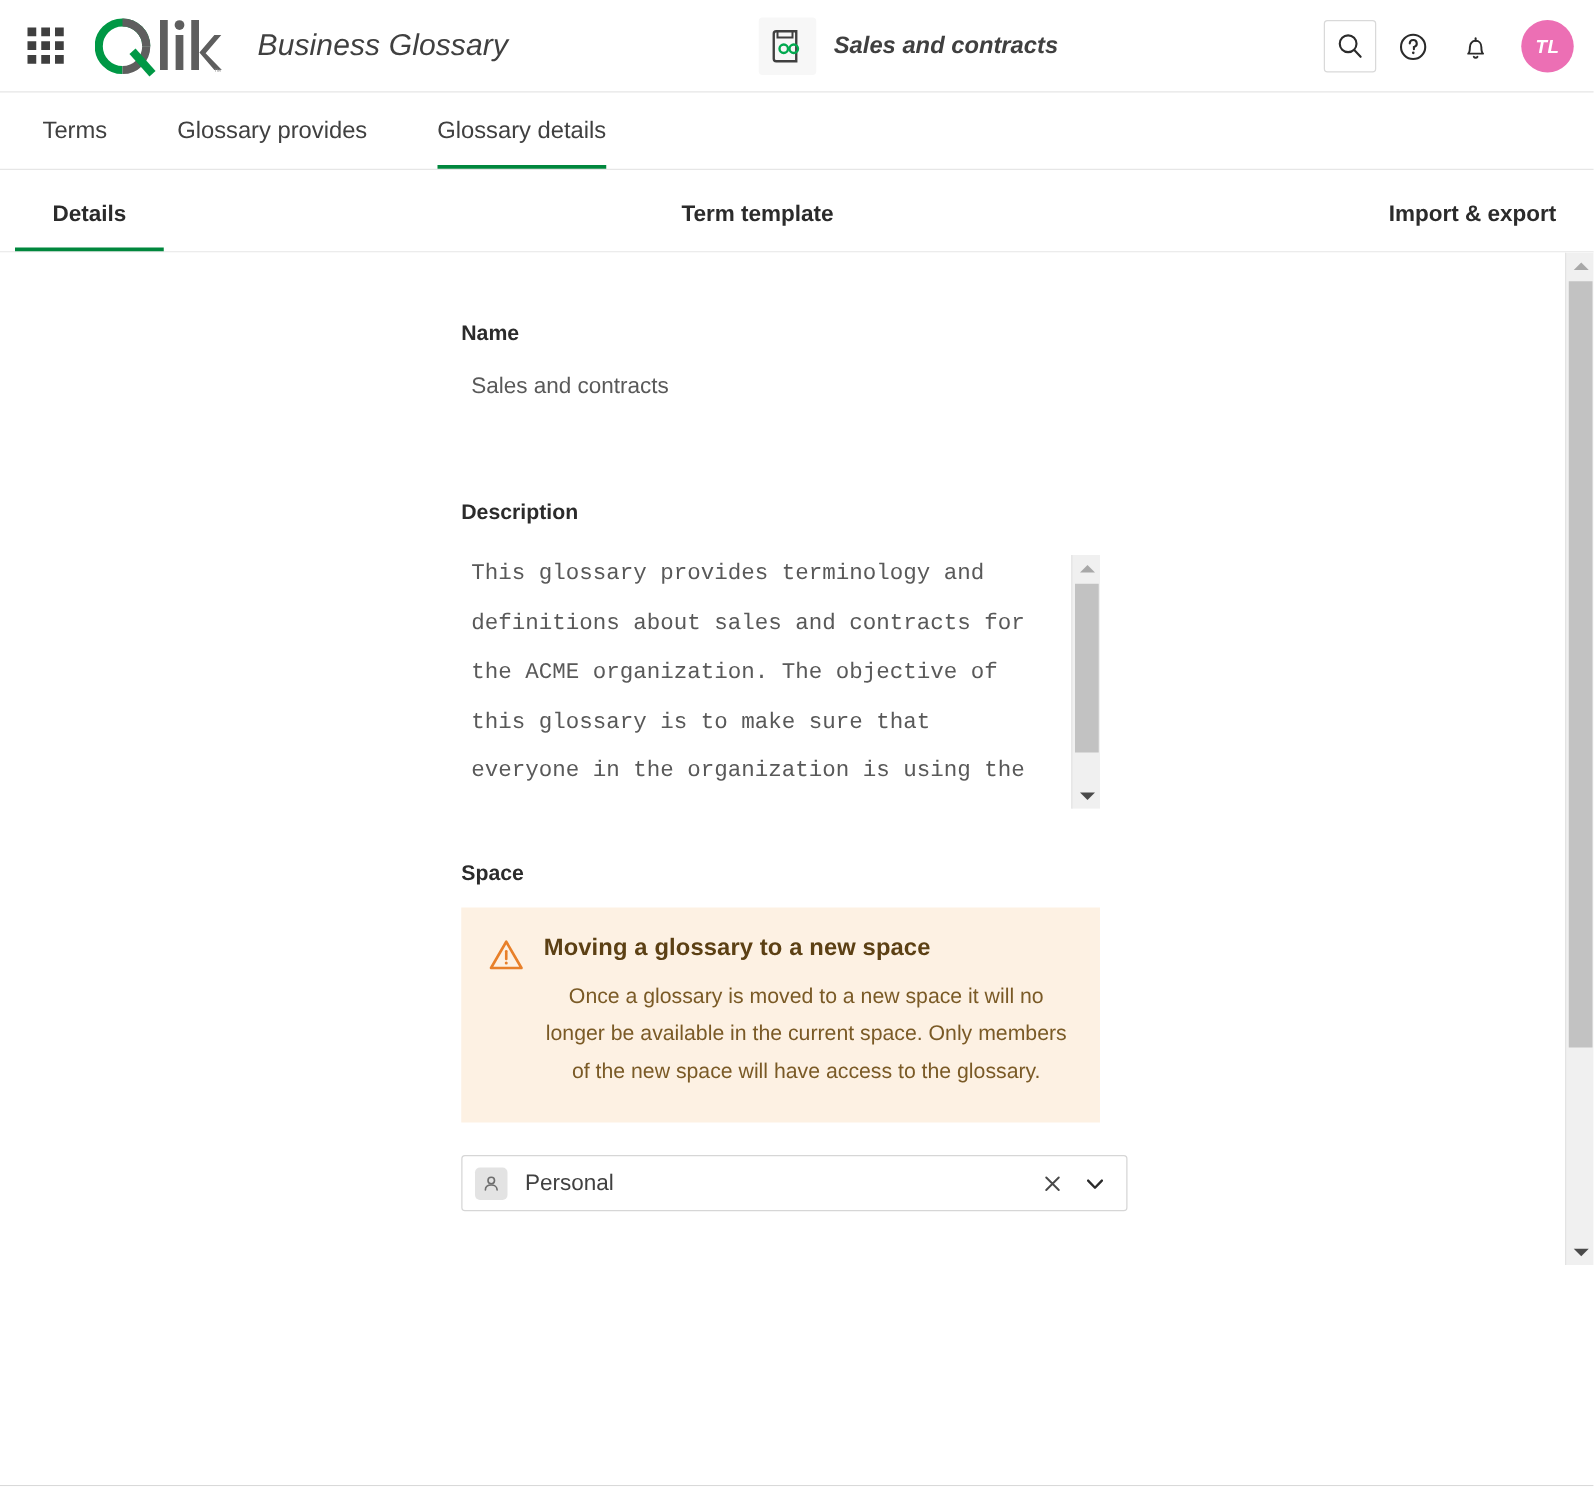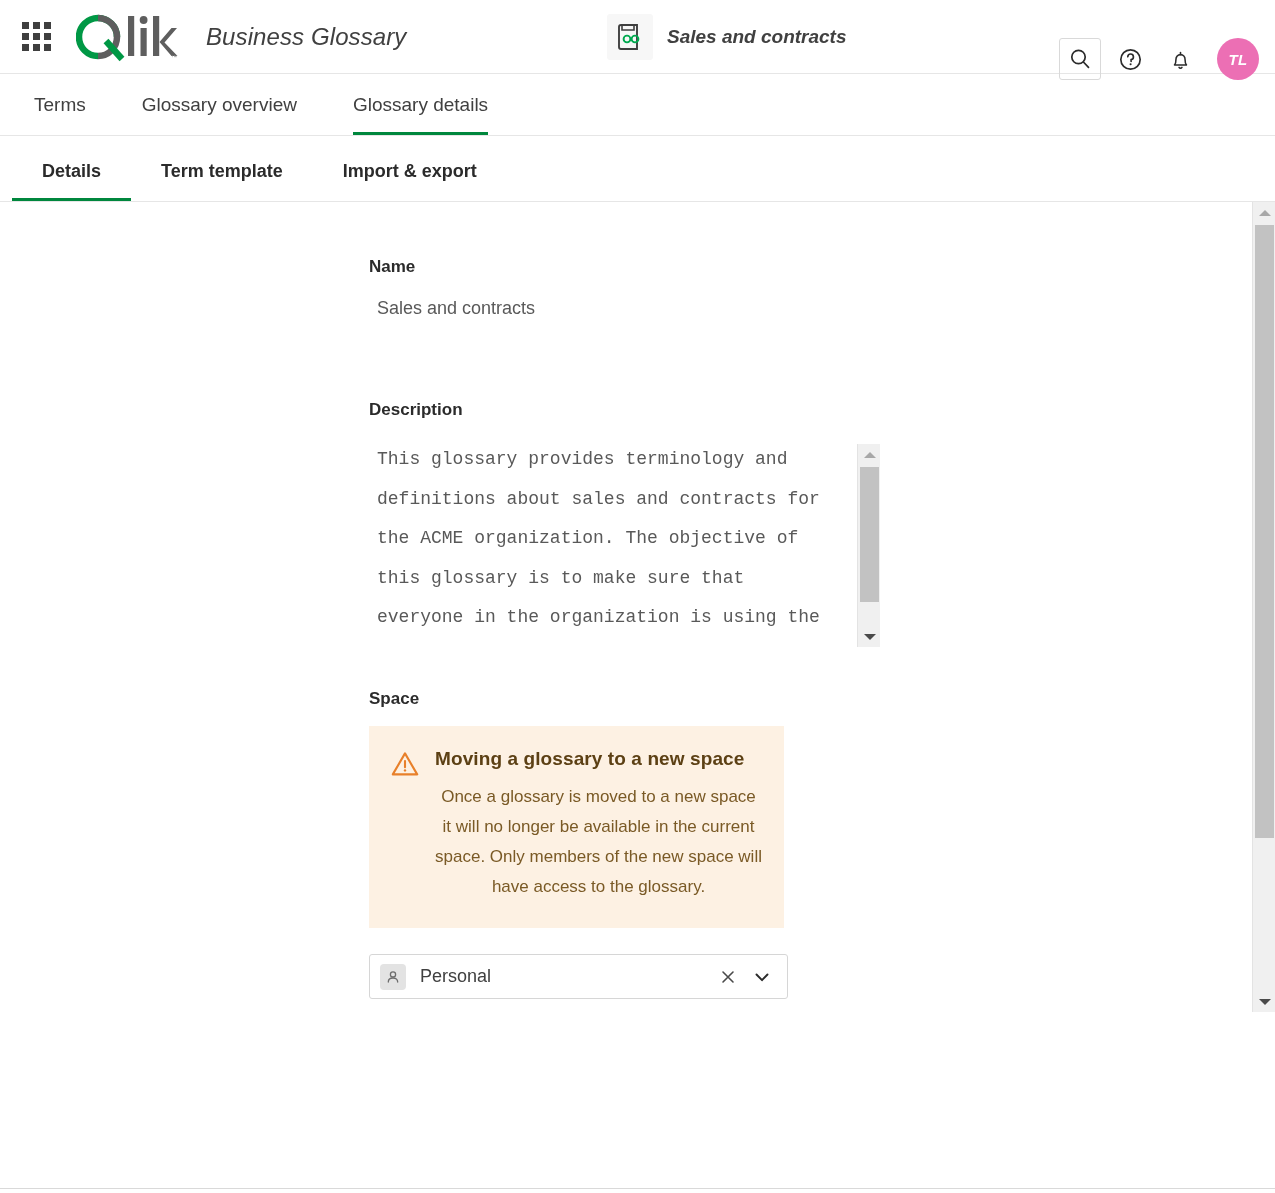--- a/index.html
+++ b/index.html
@@ -76,21 +76,20 @@
   }
 
   .header-actions {
     position: absolute;
     right: 16px;
     top: 0;
     height: 74px;
     display: flex;
     align-items: center;
     gap: 8px;
-    margin-top: 22px;
   }
   .icon-btn {
     width: 42px; height: 42px;
     display: flex; align-items: center; justify-content: center;
     cursor: pointer;
     border-radius: 3px;
     background: transparent;
     border: 1px solid transparent;
   }
   .icon-btn.boxed { border: 1px solid #d9d9d9; }
@@ -131,20 +130,21 @@
   }
 
   
   .tabs-secondary {
     height: 66px;
     display: flex;
     align-items: flex-end;
     padding-left: 12px;
     border-bottom: 1px solid #e6e6e6;
     background: #ffffff;
+    justify-content: space-between;
   }
   .tabs-secondary .tab {
     font-size: 18px;
     color: #2b2b2b;
     font-weight: 600;
     padding: 0 30px 16px 30px;
     cursor: pointer;
     border-bottom: 3px solid transparent;
     white-space: nowrap;
   }
@@ -223,21 +223,21 @@
     border-left: 6px solid transparent;
     border-right: 6px solid transparent;
   }
   .tri-up { border-bottom: 6px solid #a8a8a8; }
   .tri-down { border-top: 6px solid #4a4a4a; }
 
   
   .space-label { margin-top: 42px; margin-bottom: 17px; }
 
   .alert {
-    width: 415px;
+    width: 511px;
     background: #fdf1e3;
     padding: 22px 22px 26px 22px;
     display: flex;
     gap: 16px;
   }
   .alert-title {
     font-size: 19px;
     font-weight: 700;
     color: #5c4014;
     margin-bottom: 12px;
@@ -246,21 +246,21 @@
   .alert-body {
     font-size: 17px;
     line-height: 30px;
     color: #7a5a26;
     max-width: 420px;
     text-align: center;
   }
 
   .select {
     margin-top: 26px;
-    width: 419px;
+    width: 533px;
     height: 45px;
     border: 1px solid #d6d6d6;
     border-radius: 3px;
     background: #ffffff;
     display: flex;
     align-items: center;
     padding: 0 12px 0 10px;
     cursor: pointer;
   }
   .select .space-avatar {
@@ -373,21 +373,21 @@
         <path d="M10.6 19.6a1.6 1.6 0 0 0 2.8 0" fill="none" stroke="#2b2b2b" stroke-width="1.5" stroke-linecap="round"></path>
         <path d="M12 5.3v2" stroke="#2b2b2b" stroke-width="1.5" stroke-linecap="round"></path>
       </svg>
     </div>
     <div class="avatar">TL</div>
   </div>
 </div>
 
 <div class="tabs-primary">
   <div class="tab">Terms</div>
-  <div class="tab">Glossary overview</div>
+  <div class="tab">Glossary provides</div>
   <div class="tab active">Glossary details</div>
 </div>
 
 <div class="tabs-secondary">
   <div class="tab active">Details</div>
   <div class="tab">Term template</div>
   <div class="tab">Import &amp; export</div>
 </div>
 
 <div class="content-wrap">

